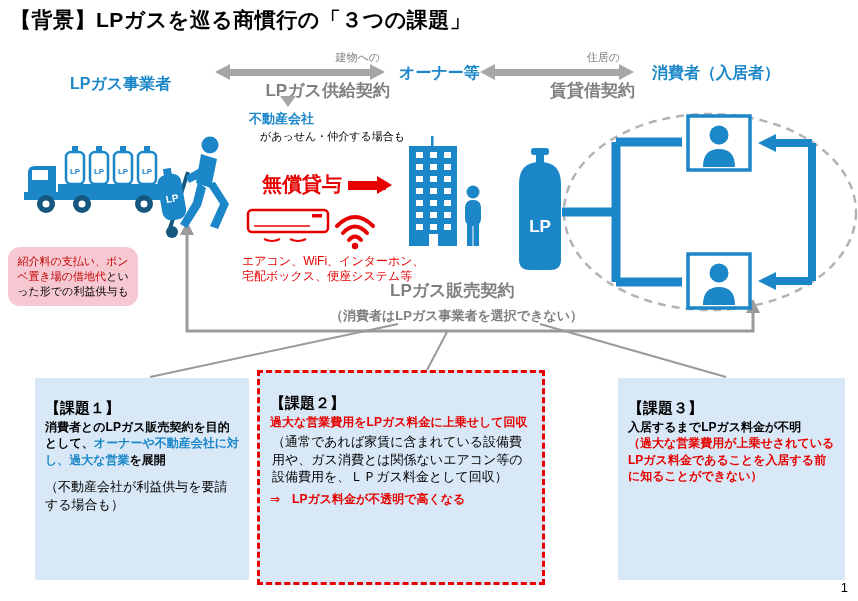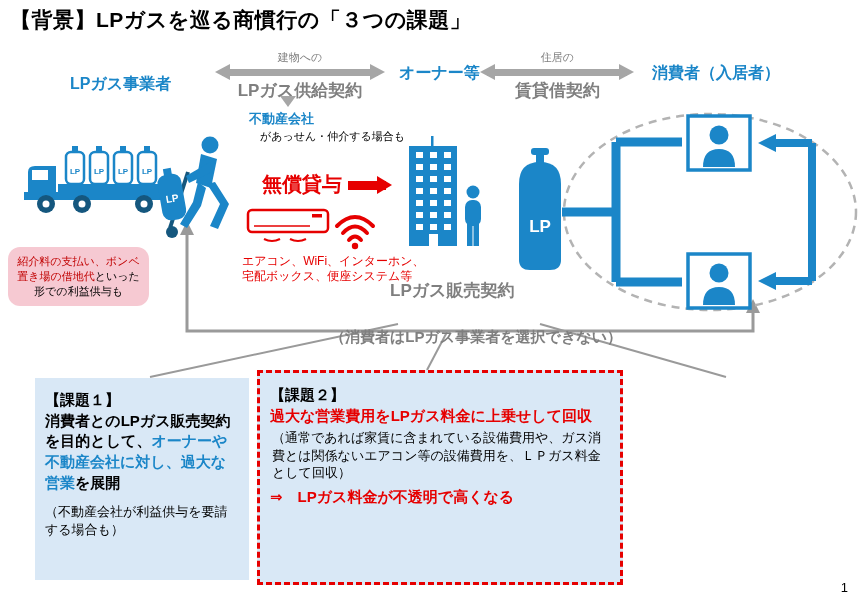--- a/index.html
+++ b/index.html
@@ -6,40 +6,40 @@
     --blue:#1b86c8; --red:#e60000; --gray-text:#7f7f7f; --arrow-gray:#a6a6a6;
     --box-bg:#d9e8f6; --bubble-bg:#f6c9d2; --dark-red:#c00000;
   }
   *{margin:0;padding:0;box-sizing:border-box;}
   body{background:#fff;font-family:"Liberation Sans","DejaVu Sans",sans-serif;}
   .canvas{position:relative;width:858px;height:601px;background:#fff;overflow:hidden;color:#000;}
   .abs{position:absolute;}
   .blue{color:var(--blue);}
   .redt{color:var(--red);}
   .darkredt{color:var(--dark-red);}
-  .center{text-align:center;}
+  .center{text-align:right;}
   .title{font-size:21px;font-weight:bold;letter-spacing:.5px;}
   .actor{font-size:16px;font-weight:bold;color:var(--blue);white-space:nowrap;}
   .contract-sub{font-size:11px;color:var(--gray-text);}
   .contract-label{font-size:17px;font-weight:bold;color:var(--gray-text);white-space:nowrap;}
   .darrow{height:7px;background:var(--arrow-gray);}
   .darrow::before{content:"";position:absolute;left:-15px;top:-5px;border:8.5px solid transparent;border-right:15px solid var(--arrow-gray);}
   .darrow::after{content:"";position:absolute;right:-15px;top:-5px;border:8.5px solid transparent;border-left:15px solid var(--arrow-gray);}
   .downarrow{width:0;height:0;border:8px solid transparent;border-bottom:0;border-top:11px solid var(--arrow-gray);}
   .rarrow{height:9px;background:var(--red);}
   .rarrow::after{content:"";position:absolute;right:-15px;top:-5px;border:9.5px solid transparent;border-left:15px solid var(--red);}
   .free-lease{font-size:20px;font-weight:bold;color:var(--red);white-space:nowrap;}
   .equip-note{font-size:12px;color:var(--red);white-space:nowrap;}
-  .bubble{width:141px;background:var(--bubble-bg);border-radius:12px;padding:7px 5px;font-size:11px;line-height:1.35;text-align:center;}
+  .bubble{width:130px;background:var(--bubble-bg);border-radius:12px;padding:7px 5px;font-size:11px;line-height:1.35;text-align:center;}
   .sales-label{font-size:17px;font-weight:bold;color:var(--gray-text);white-space:nowrap;}
-  .sales-note{font-size:15px;font-weight:bold;color:var(--gray-text);white-space:nowrap;margin-top:21px;}
-  .issue-box{background:var(--box-bg);padding:12px 10px;line-height:1.38;}
+  .sales-note{font-size:13px;font-weight:bold;color:var(--gray-text);white-space:nowrap;}
+  .issue-box{background:var(--box-bg);padding:20px 10px;line-height:1.38;}
   .issue-box.dashed{border:3px dashed var(--red);}
   .issue-heading{font-size:15px;font-weight:bold;}
-  .issue-body{font-size:15px;font-weight:bold;}
+  .issue-body{font-size:12px;font-weight:bold;}
   .issue-note{font-size:13px;margin-top:10px;}
   .issue-detail{font-size:13px;margin:3px 0 5px 2px;line-height:1.35;}
   .pagenum{font-size:13px;}
   .realtor-label{font-size:13px;font-weight:bold;color:var(--blue);white-space:nowrap;font-family:Liberation Serif, serif;}
   .realtor-note{font-size:11px;white-space:nowrap;}
   .f-blue{fill:var(--blue);}
   .f-darkblue{fill:#15577e;}
   .f-white{fill:#fff;}
   .f-red{fill:var(--red);}
   .s-blue{stroke:var(--blue);}
@@ -203,23 +203,28 @@
   <div class="abs sales-note" style="left:330px;top:307px;">（消費者はLPガス事業者を選択できない）</div>
 
   <div class="abs issue-box" style="left:35px;top:378px;width:214px;height:202px;">
     <div class="issue-heading">【課題１】</div>
     <div class="issue-body">
       <span>消費者とのLPガス販売契約を目的として、</span><span class="blue">オーナーや不動産会社に対し、過大な営業</span><span>を展開</span>
     </div>
     <div class="issue-note">（不動産会社が利益供与を要請する場合も）</div>
   </div>
 
-  <div class="abs issue-box dashed" style="left:257px;top:370px;width:366px;height:215px;">
+  <div class="abs issue-box dashed" style="left:257px;top:370px;width:288px;height:215px;">
     <div class="issue-heading">【課題２】</div>
     <div class="issue-body redt">過大な営業費用をLPガス料金に上乗せして回収</div>
     <div class="issue-detail">（通常であれば家賃に含まれている設備費用や、ガス消費とは関係ないエアコン等の設備費用を、ＬＰガス料金として回収）</div>
     <div class="issue-body redt">⇒　LPガス料金が不透明で高くなる</div>
   </div>
 
+  <div class="abs issue-box" style="left:618px;top:378px;width:227px;height:202px;">
+    <div class="issue-heading">【課題３】</div>
+    <div class="issue-body">入居するまでLPガス料金が不明</div>
+    <div class="issue-body redt">（過大な営業費用が上乗せされているLPガス料金であることを入居する前に知ることができない）</div>
+  </div>
 
   <div class="abs pagenum" style="right:10px;top:580px;">1</div>
 
 </div>
 
 </body></html>

